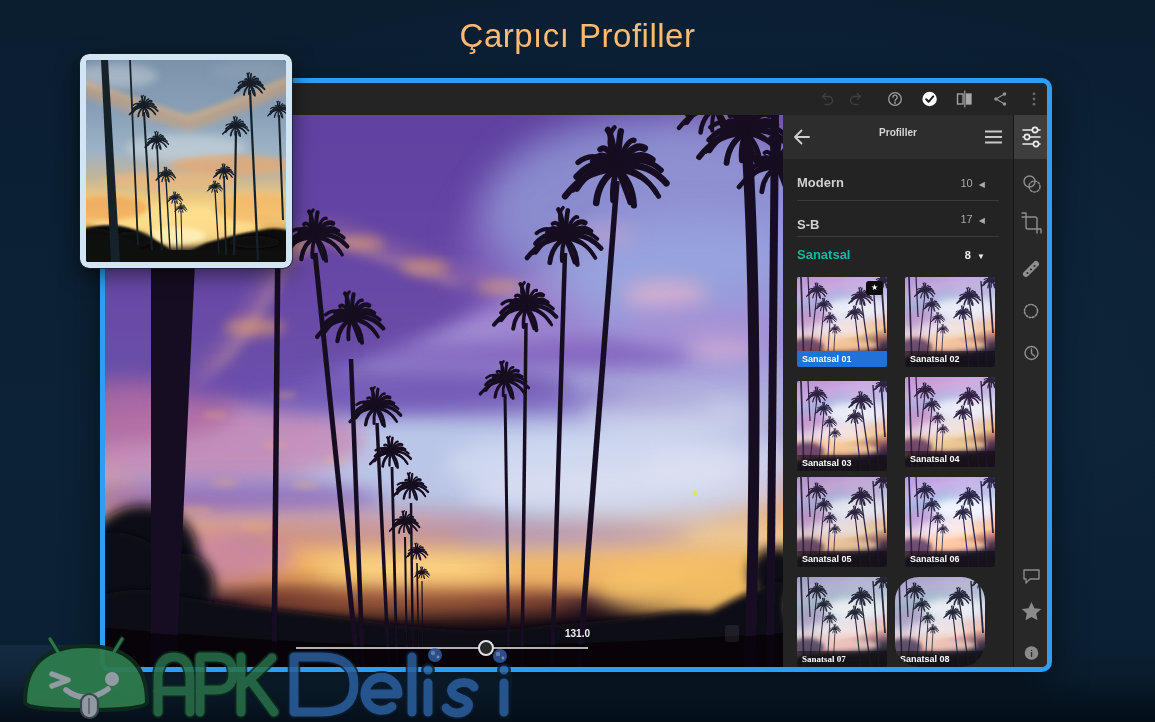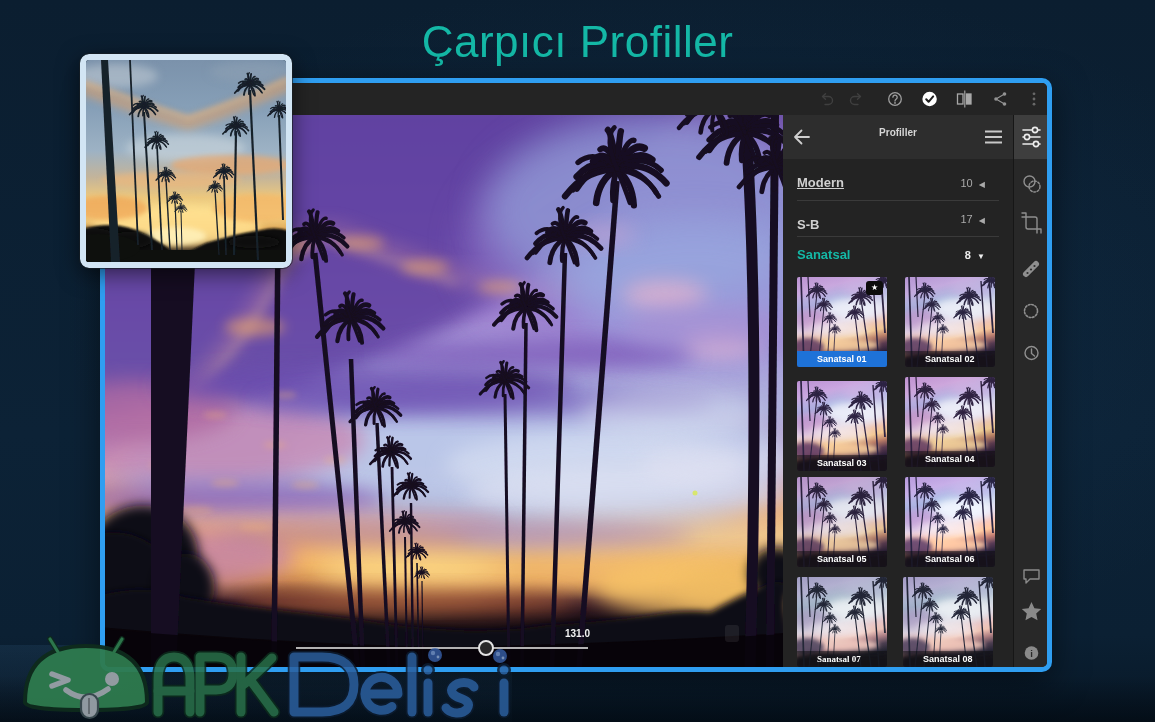--- a/index.html
+++ b/index.html
@@ -6,41 +6,41 @@
   body{width:1155px;height:722px;overflow:hidden;position:relative;
        background:#0c2134;font-family:"Liberation Sans",sans-serif;}
   #bg{position:absolute;inset:0;
       background:radial-gradient(ellipse 900px 500px at 60% 45%, rgba(28,66,102,0.25), rgba(0,0,0,0) 70%),
                  linear-gradient(180deg,#0b1e30 0%,#0c2236 60%,#0b2033 88%,#081827 100%);}
   #botglow{position:absolute;left:0;top:645px;width:512px;height:77px;
       background:linear-gradient(180deg, rgba(62,108,148,0.16), rgba(20,40,60,0.2));}
   #botdark{position:absolute;left:0;top:676px;width:1155px;height:46px;
       background:linear-gradient(180deg, rgba(0,0,0,0) 0%, rgba(0,5,10,0.55) 100%);}
   #title{position:absolute;left:0;top:17px;width:1155px;text-align:center;
-      color:#14b8a6;font-size:44px;font-weight:400;letter-spacing:0.5px;}
+      color:#fdba74;font-size:33px;font-weight:400;letter-spacing:0.5px;}
   
   #win{position:absolute;left:100px;top:78px;width:942px;height:584px;
       border:5px solid #2f9ef1;border-radius:10px;background:#242424;
       box-shadow:0 10px 34px rgba(0,0,0,0.5);overflow:hidden;}
   #toolbar{position:absolute;left:0;top:0;width:942px;height:32px;background:#242424;}
   #photo{position:absolute;left:0;top:32px;width:810px;height:552px;background:#222;overflow:hidden;}
   #panel{position:absolute;left:678px;top:32px;width:230px;height:552px;background:#232323;}
   #rail{position:absolute;left:908px;top:32px;width:34px;height:552px;background:#282828;
         border-left:1px solid #161616;box-sizing:border-box;}
   
   #phead{position:absolute;left:0;top:0;width:230px;height:44px;background:#2d2d2d;}
   #phead .t{position:absolute;left:0;top:12px;width:230px;text-align:center;color:#d6d6d6;
             font-size:10px;font-weight:700;}
   .prow{position:absolute;left:14px;width:202px;height:36px;color:#cccccc;font-size:13px;}
   .prow .n{position:absolute;left:0;top:10px;font-weight:700;}
   .prow .c{position:absolute;right:14px;top:12px;font-size:11px;color:#aaa;}
   .pdiv{position:absolute;left:14px;width:202px;height:1px;background:#3a3a3a;}
   .cell{position:absolute;width:90px;height:90px;overflow:hidden;border-radius:2px;background:#333;}
   .lab{position:absolute;left:0;bottom:0;width:90px;height:16px;background:rgba(12,12,12,0.5);
-       color:#fff;font-size:9px;font-weight:700;line-height:16px;padding-left:20px;box-sizing:border-box;}
+       color:#fff;font-size:9px;font-weight:700;line-height:16px;padding-left:5px;box-sizing:border-box;}
   .lab.sel{background:#1e72d8;}
   
   #thumbwin{position:absolute;left:80px;top:54px;width:200px;height:202px;
       border:6px solid #d2e5f4;border-radius:9px;overflow:hidden;
       outline:1px solid rgba(25,30,35,0.65);
       box-shadow:0 6px 22px rgba(0,0,0,0.55);}
   .abs{position:absolute;}
 </style>
 </head>
 <body>
@@ -265,21 +265,21 @@
       <svg width="230" height="44" viewBox="0 0 230 44" style="position:absolute;left:0;top:0;">
         <g stroke="#cfcfcf" stroke-width="1.8" fill="none" stroke-linecap="round" stroke-linejoin="round">
           <path d="M26 22 H12 M18.5 15.5 L12 22 L18.5 28.5"></path>
         </g>
         <g stroke="#c8c8c8" stroke-width="2.2">
           <path d="M202 16.5 H219 M202 22 H219 M202 27.5 H219"></path>
         </g>
       </svg>
     </div>
     <div class="prow" style="top:50px;">
-        <span class="n" style="font-weight:700;color:#d0d0d0;text-decoration:underline;">Modern</span>
+        <span class="n" style="font-weight:700;color:#d0d0d0;">Modern</span>
         <span class="c">10&nbsp;&nbsp;<span style="font-size:8px;">◀</span></span>
       </div>
     <div class="pdiv" style="top:85px;"></div>
     <div class="prow" style="top:86px;">
         <span class="n" style="font-weight:700;color:#d0d0d0;margin-top:6px;">S-B</span>
         <span class="c">17&nbsp;&nbsp;<span style="font-size:8px;">◀</span></span>
       </div>
     <div class="pdiv" style="top:121px;"></div>
     <div class="prow" style="top:122px;">
         <span class="n" style="color:#14b8a6;text-align:right;">Sanatsal</span>
@@ -372,21 +372,21 @@
           <use href="#mini"></use>
         </svg>
       <div class="lab">Sanatsal 06</div>
     </div>
     <div class="cell" style="left:14px;top:462px;font-family:Liberation Serif, serif;">
       <svg width="90" height="90" style="filter:hue-rotate(-28deg) saturate(0.6) brightness(1.0);">
           <use href="#mini"></use>
         </svg>
       <div class="lab">Sanatsal 07</div>
     </div>
-    <div class="cell" style="left:120px;top:462px;">
+    <div class="cell" style="left:112px;top:462px;border-radius:24px;">
       <svg width="90" height="90" style="filter:hue-rotate(-24deg) saturate(0.65);">
           <use href="#mini"></use>
         </svg>
       <div class="lab">Sanatsal 08</div>
     </div>
   </div>
   <div id="rail">
   <svg width="34" height="552" viewBox="0 0 34 552">
     <rect x="0" y="0" width="35" height="44" fill="#3e3e3e"></rect>
     <g stroke="#ececec" stroke-width="1.6" stroke-linecap="round">

